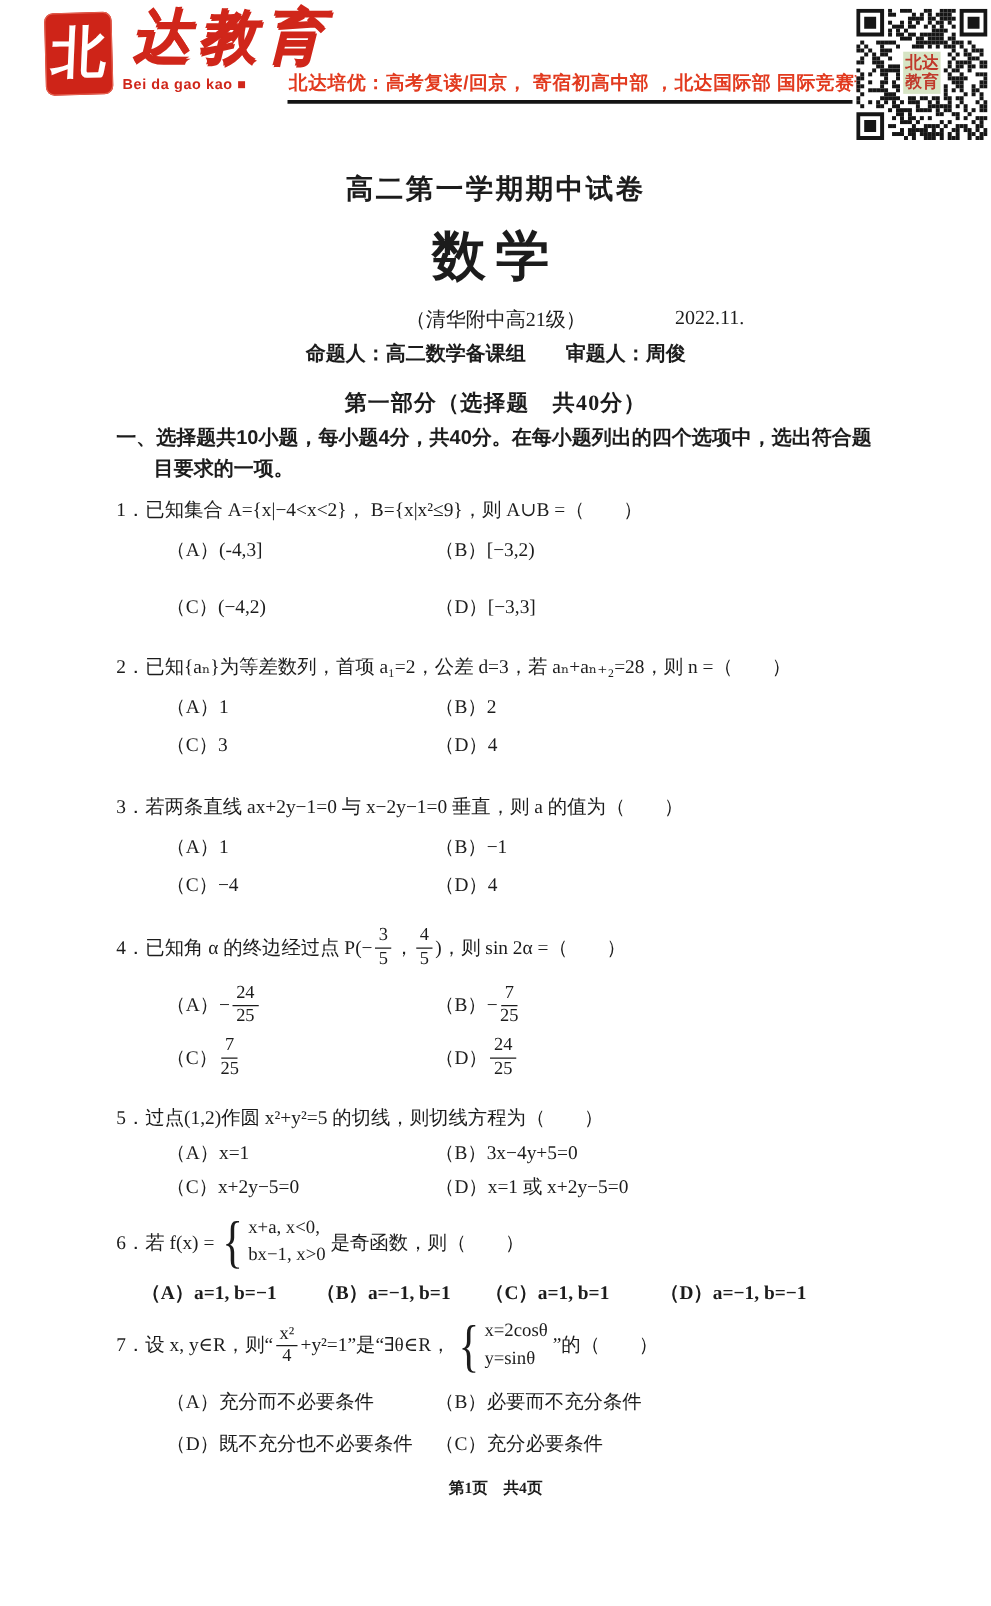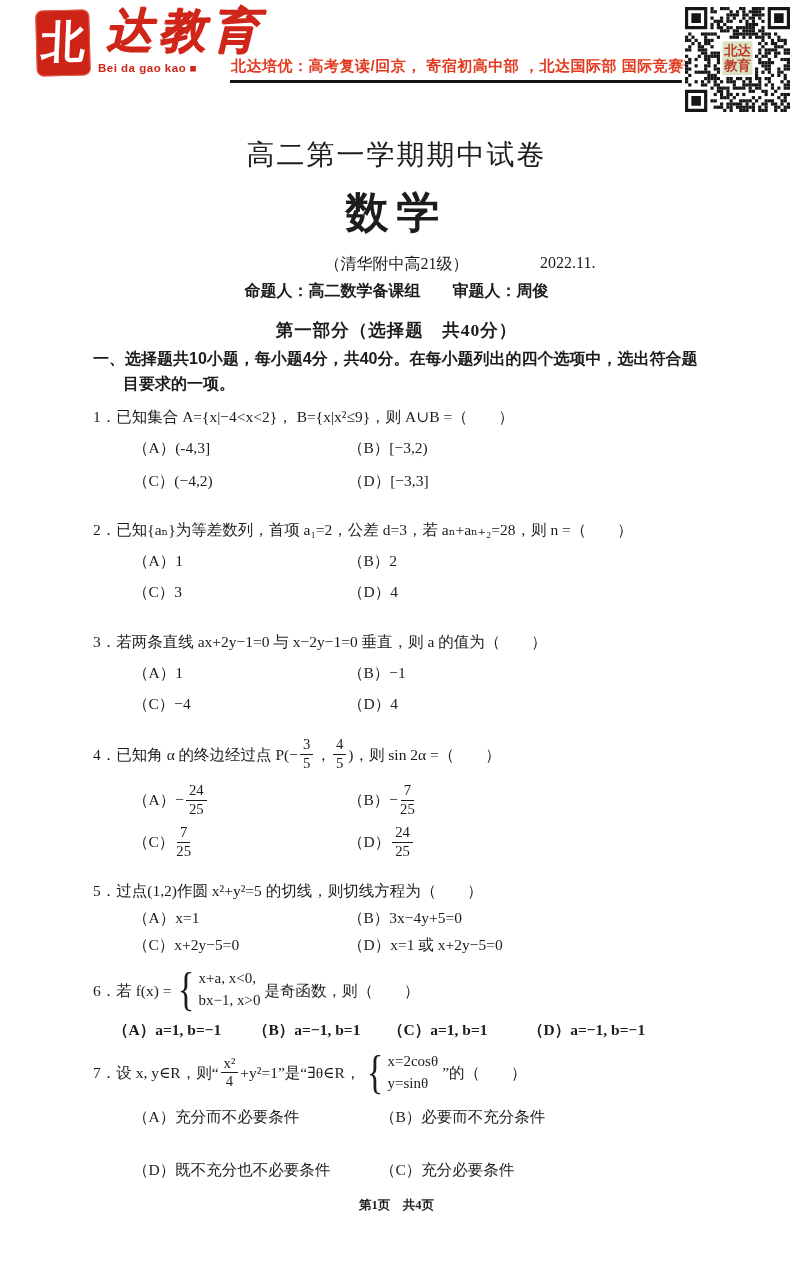--- a/index.html
+++ b/index.html
@@ -18,50 +18,50 @@
     font-family:"Liberation Serif",serif; text-shadow:1px 1px 0 #d0261a; }
   .logo-sub { position:absolute; left:98px; top:62px; color:#d0261a; font-size:11.5px;
     font-weight:700; font-family:"Liberation Sans",sans-serif; letter-spacing:0.5px; }
   .banner { position:absolute; left:231px; top:57px; color:#e23a1f; font-size:15px;
     font-weight:700; font-family:"Liberation Sans",sans-serif; letter-spacing:0.5px; white-space:nowrap; }
   .rule { position:absolute; left:230px; top:80px; width:452px; height:2.5px; background:#141414; }
   .qr { position:absolute; left:685px; top:7px; width:105px; height:105px; }
 
   
   .main { padding:0 93px; }
-  .exam-title { margin-top:14px; text-align:center; font-size:28px; font-weight:400;
+  .exam-title { margin-top:14px; text-align:center; font-size:22px; font-weight:700;
     letter-spacing:2px; }
   .subject { margin-top:10px; text-align:center; font-size:43px; font-weight:700;
     letter-spacing:8px; }
   .meta { position:relative; margin-top:12px; text-align:center; font-size:16px; }
   .meta .date { position:absolute; left:447px; top:0; }
   .authors { margin-top:6px; text-align:center; font-size:16px; font-weight:600; }
   .authors .setter { margin-right:28px; }
 
   .sec-head { margin-top:16px; text-align:center; font-size:17.5px; font-weight:700;
     letter-spacing:1px; }
   .instr { margin-top:5px; font-size:16px; font-weight:700; line-height:1.55;
     font-family:"Liberation Sans",sans-serif; padding-left:30px; text-indent:-30px; }
 
   
   .q { font-size:15.5px; }
   .stem { line-height:1.5; }
   .stem-flex { display:flex; align-items:center; }
   .opts { display:grid; grid-template-columns:215px auto; justify-content:start;
-    padding-left:40px; row-gap:12px; margin-top:10px; }
+    padding-left:40px; row-gap:24px; margin-top:10px; }
   .opts.four { grid-template-columns:140px 135px 140px auto; padding-left:20px;font-weight:bold; }
   .opt { white-space:nowrap; display:inline-flex; align-items:center; }
 
   .q1 { margin-top:8px; }
   .q2 { margin-top:26px; } .q2 .opts { row-gap:10px; }
   .q3 { margin-top:27px; } .q3 .opts { row-gap:10px; }
   .q4 { margin-top:22px; } .q4 .opts { row-gap:8px; margin-top:12px; }
   .q5 { margin-top:20px; } .q5 .opts { row-gap:6px; margin-top:6px; }
   .q6 { margin-top:12px; } .q6 .opts { margin-top:8px; }
-  .q7 { margin-top:10px; } .q7 .opts { row-gap:13px; margin-top:12px;gap:32px; }
+  .q7 { margin-top:10px; } .q7 .opts { row-gap:13px; margin-top:12px; }
 
   .frac { display:inline-flex; flex-direction:column; align-items:center;
     vertical-align:middle; margin:0 2px; line-height:1.05; font-size:0.95em; }
   .frac .num { padding:0 3px 1px; border-bottom:1.4px solid #1c1c1c; }
   .frac .den { padding-top:1px; }
 
   .cases { display:inline-flex; align-items:center; margin:0 4px; }
   .cases .brace { font-size:46px; font-weight:400; line-height:0.95;
     transform:scaleX(0.75); margin-right:1px; }
   .cases .rows { display:flex; flex-direction:column; line-height:1.45; font-size:15px; }

